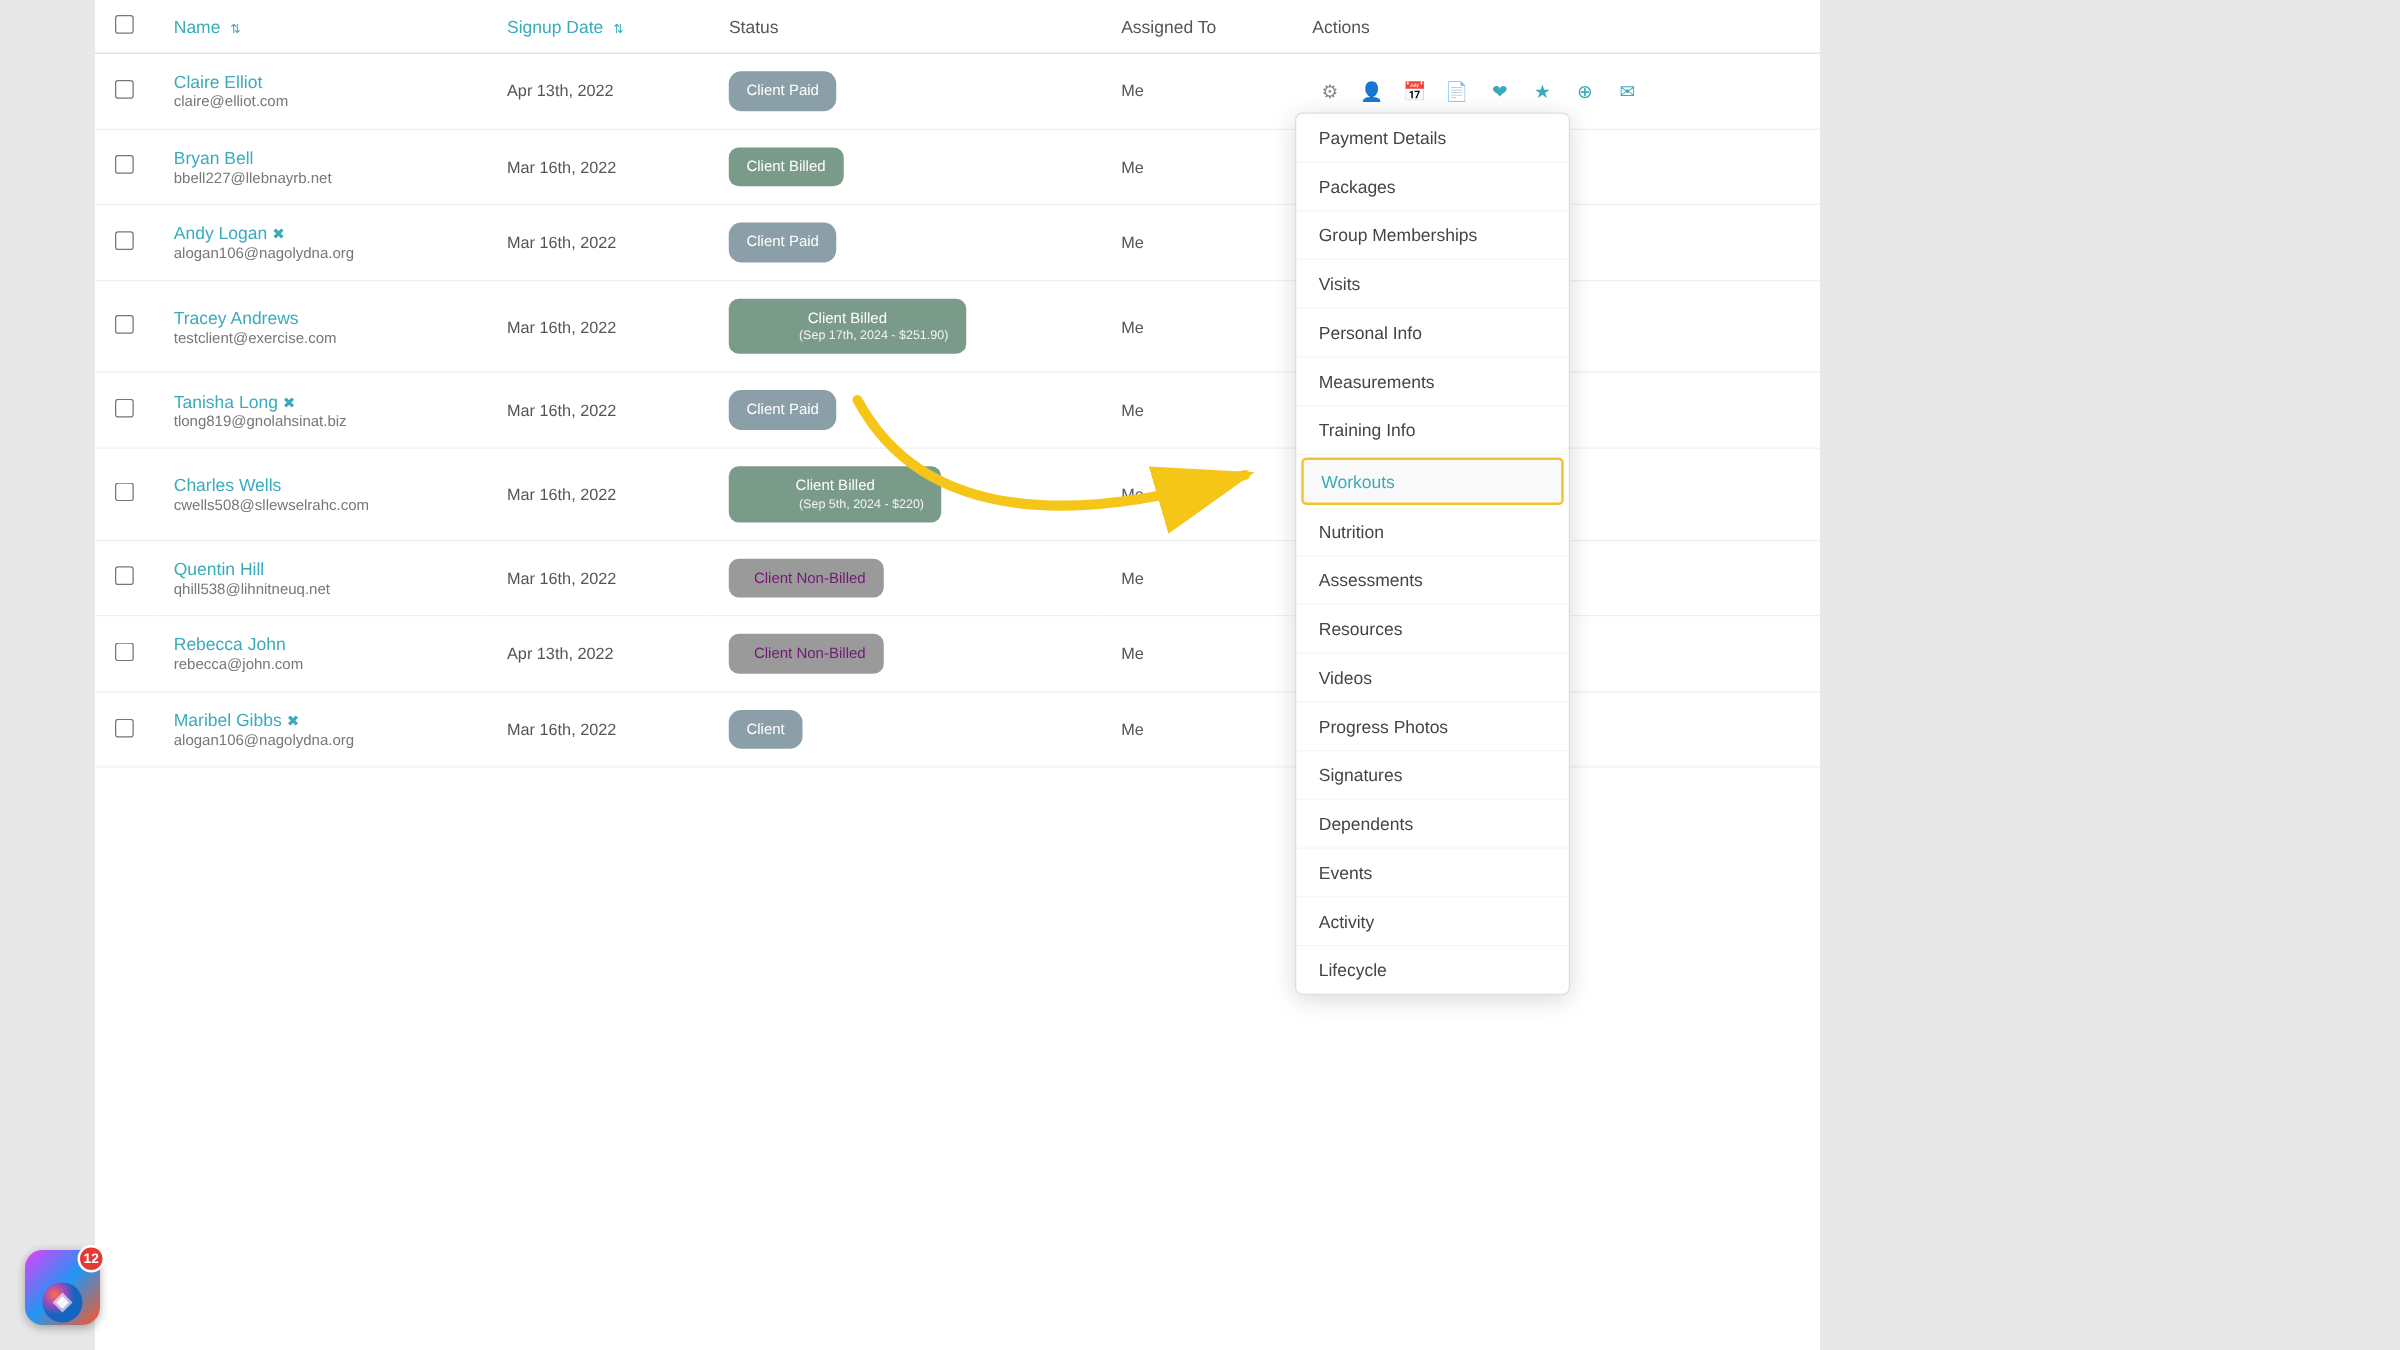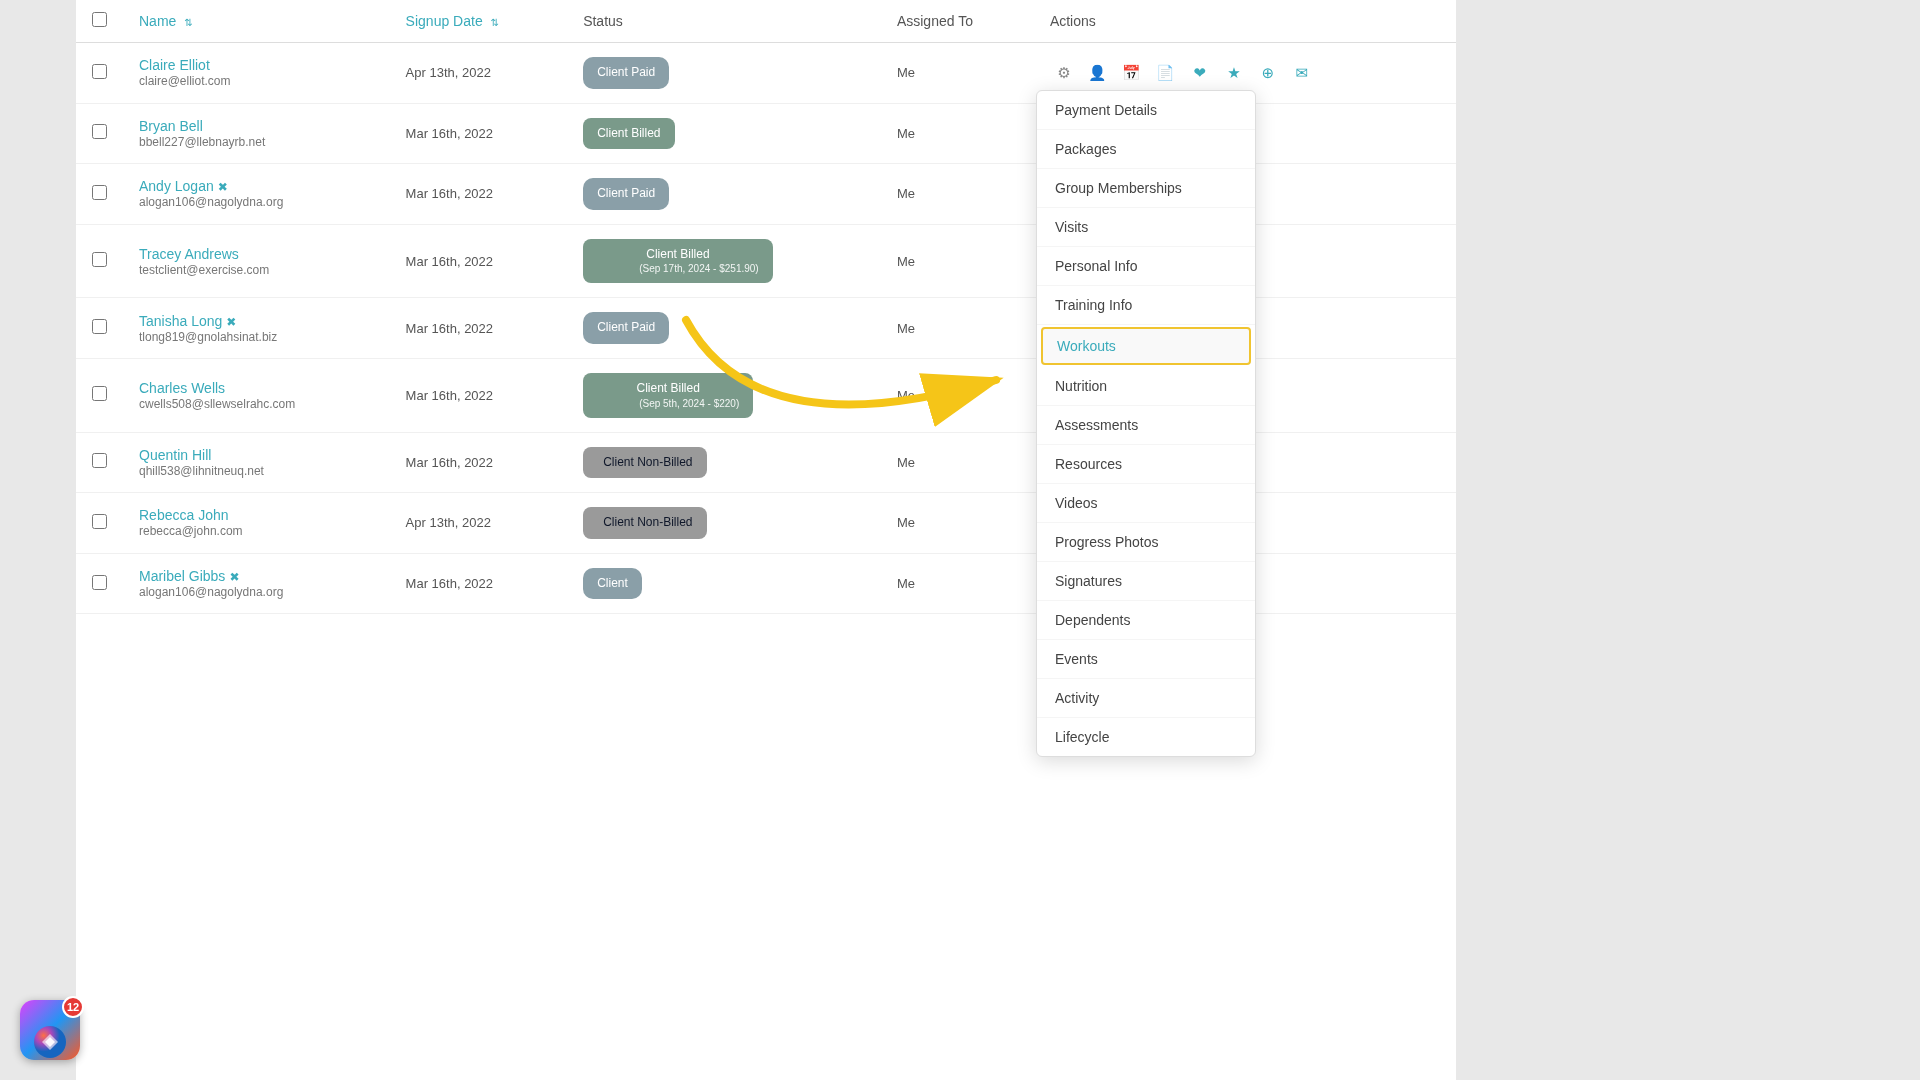--- a/index.html
+++ b/index.html
@@ -86,21 +86,21 @@
       background: #8a9fa8;
       color: #fff;
       border-radius: 10px;
     }
     .status-billed {
       background: #7a9a8a;
       color: #fff;
     }
     .status-non-billed {
       background: #9a9a9a;
-      color: #0f172a;
+      color: #701a75;
       padding-left: 20px;
     }
 
     .status-sub {
       font-size: 10px;
       display: block;
       opacity: 0.9;
       margin-left: 42px;
     }
 
@@ -445,20 +445,21 @@
     </tr>
       </tbody>
   </table>
 
   <div class="dropdown-overlay" id="dropdown-menu">
   <div class="dropdown-item">Payment Details</div>
       <div class="dropdown-item">Packages</div>
       <div class="dropdown-item">Group Memberships</div>
       <div class="dropdown-item">Visits</div>
       <div class="dropdown-item">Personal Info</div>
+      <div class="dropdown-item">Measurements</div>
       <div class="dropdown-item">Training Info</div>
       <div class="dropdown-item highlighted">Workouts</div>
       <div class="dropdown-item">Nutrition</div>
       <div class="dropdown-item">Assessments</div>
       <div class="dropdown-item">Resources</div>
       <div class="dropdown-item">Videos</div>
       <div class="dropdown-item">Progress Photos</div>
       <div class="dropdown-item">Signatures</div>
       <div class="dropdown-item">Dependents</div>
       <div class="dropdown-item">Events</div>

